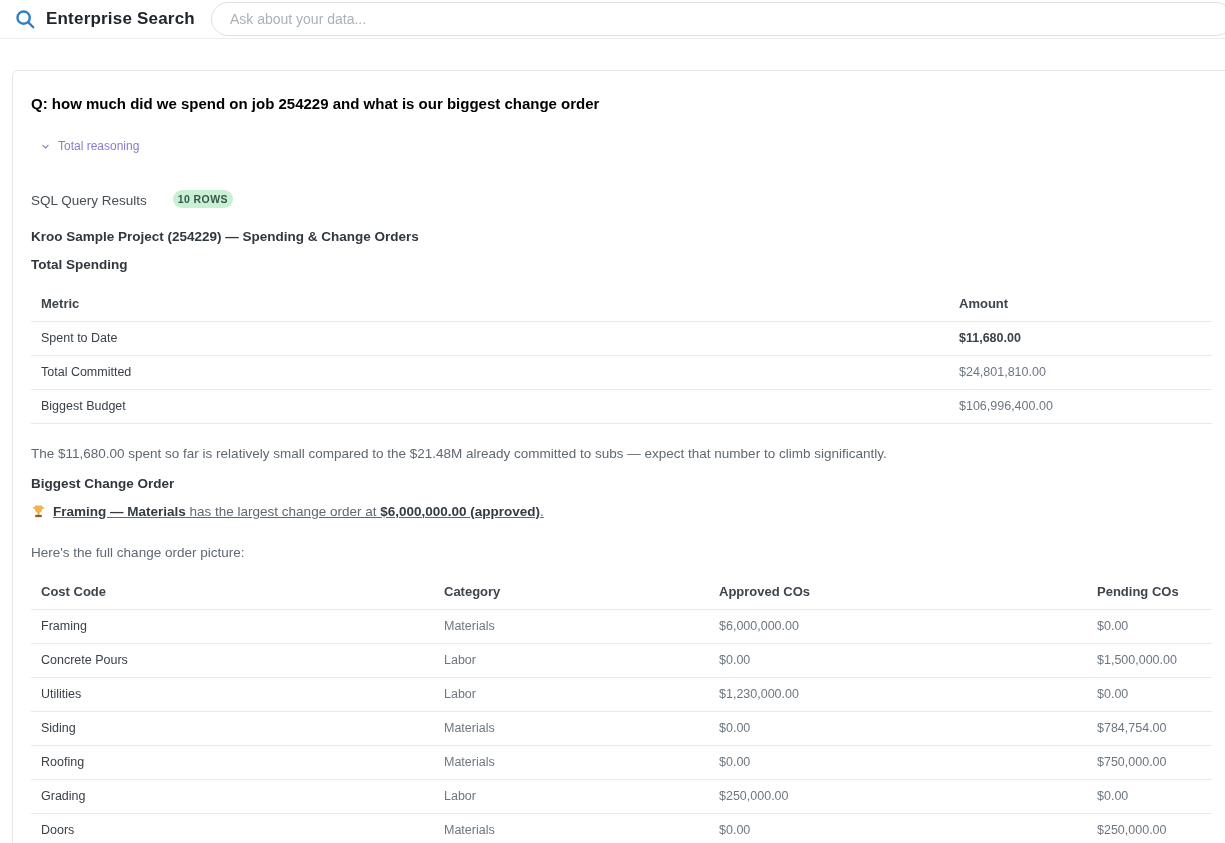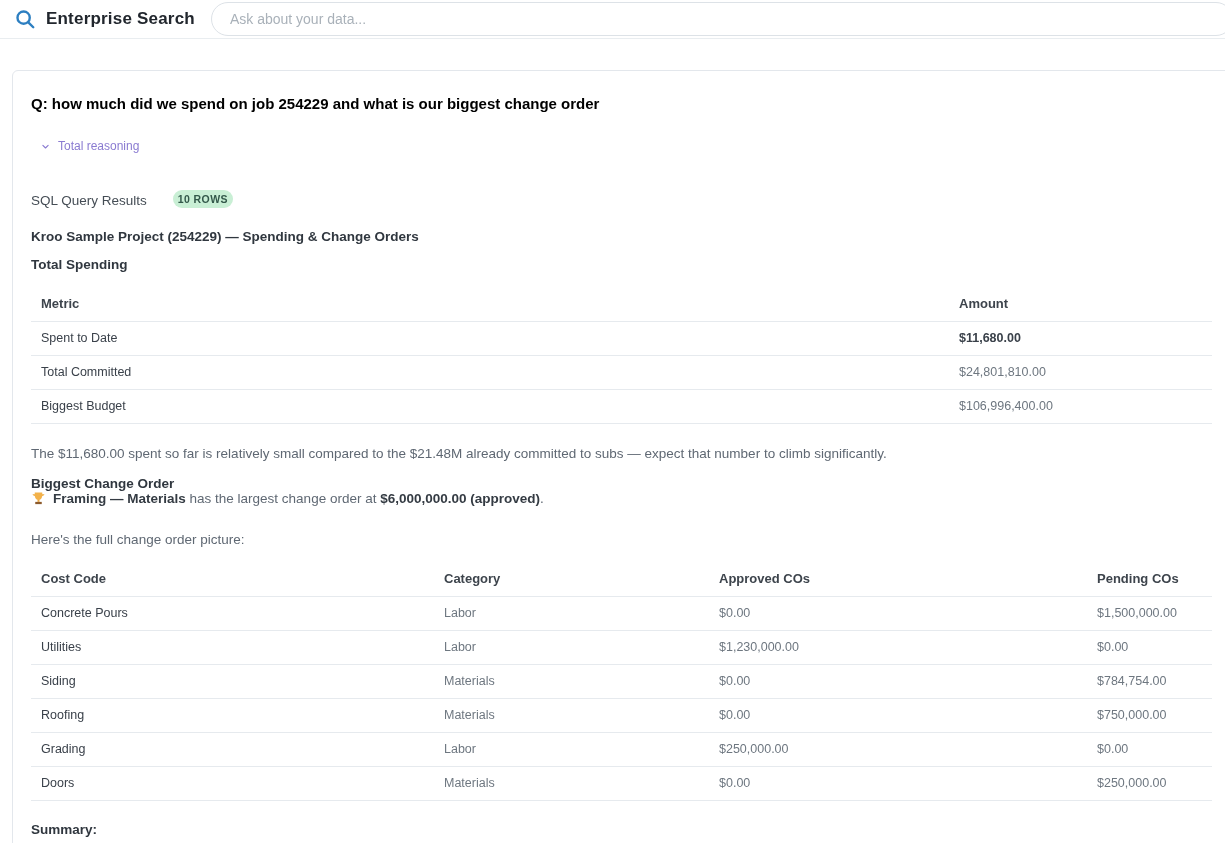--- a/index.html
+++ b/index.html
@@ -42,22 +42,22 @@
   th { text-align:left; font-size:13px; font-weight:600; color:#3d444c;
     padding:9px 4px 10px 10px; border-bottom:1px solid #e6eaee; }
   td { font-size:12.5px; color:#6e7780; padding:9px 4px 10px 10px;
     border-bottom:1px solid #e6eaee; }
   td.lbl { font-weight:400; color:#3a414a; }
   td.em  { font-weight:700; color:#3a414a; }
   .t-spending { margin-top:15px; }
   .t-cos { margin-top:15px; }
 
   .para { font-size:13.5px; color:#5f6873; margin-top:22px; }
-  .trophy-line { display:flex; align-items:center; gap:7px; 
-    font-size:13.5px; color:#5f6873; }
+  .trophy-line { display:flex; align-items:center; gap:7px; margin-top:13px;
+    font-size:13.5px; color:#5f6873;text-decoration:underline; }
   .trophy-line b { color:#343b43; }
   .sub-line { font-size:13.5px; color:#5f6873; margin-top:26px; }
 </style>
 </head>
 <body>
 
 <div class="header">
   <span class="search-icon">
     <svg width="22" height="22" viewBox="0 0 24 24" fill="none" stroke="#2d7fc1" stroke-width="2.6" stroke-linecap="round">
       <circle cx="10.5" cy="10.5" r="6.7"></circle>
@@ -149,20 +149,26 @@
     <thead>
       <tr>
         <th>Cost Code</th>
         <th>Category</th>
         <th>Approved COs</th>
         <th>Pending COs</th>
       </tr>
     </thead>
     <tbody>
       <tr>
+        <td class="lbl">Framing</td>
+        <td>Materials</td>
+        <td>$6,000,000.00</td>
+        <td>$0.00</td>
+      </tr>
+      <tr>
         <td class="lbl">Concrete Pours</td>
         <td>Labor</td>
         <td>$0.00</td>
         <td>$1,500,000.00</td>
       </tr>
       <tr>
         <td class="lbl">Utilities</td>
         <td>Labor</td>
         <td>$1,230,000.00</td>
         <td>$0.00</td>

